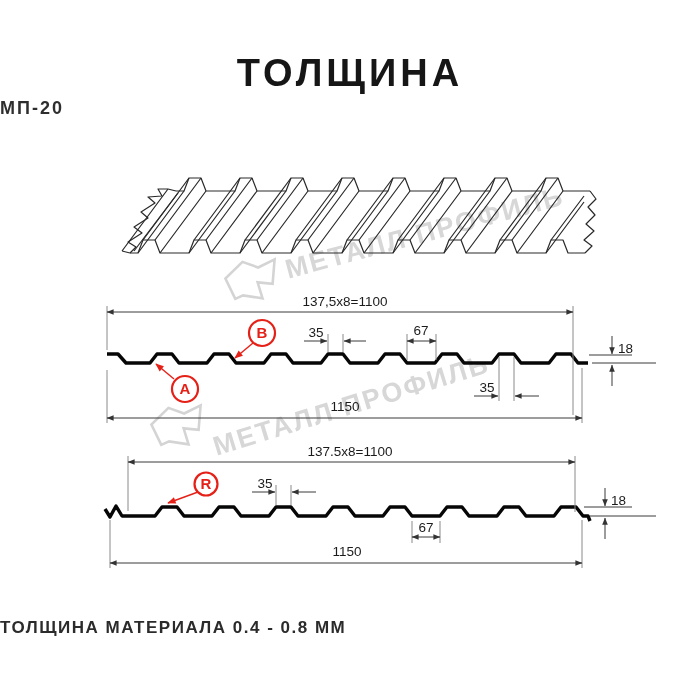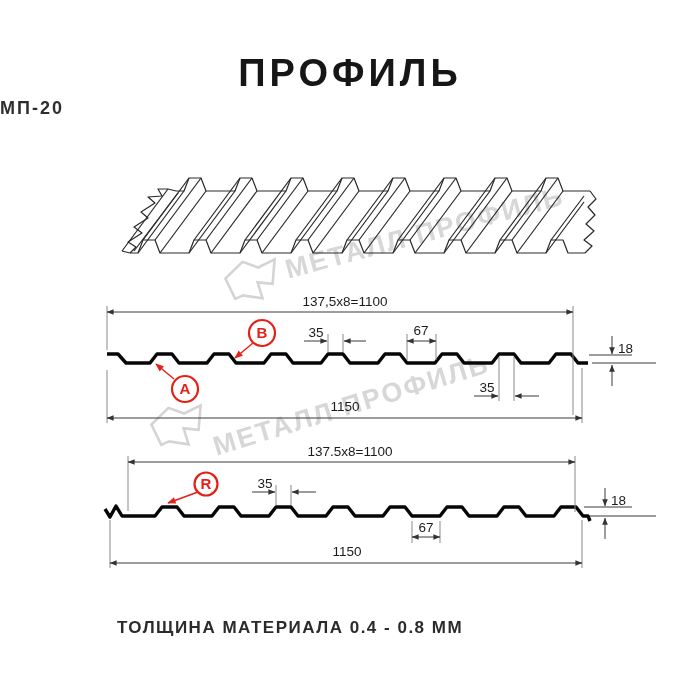--- a/index.html
+++ b/index.html
@@ -2,21 +2,21 @@
 <html><head>
 <meta charset="utf-8">
 <style>
   html,body{margin:0;padding:0;background:#fff;}
   .stage{position:relative;width:700px;height:700px;background:#fff;overflow:hidden;
          font-family:"Liberation Sans","DejaVu Sans",sans-serif;}
   .title{position:absolute;left:0;top:52px;width:700px;text-align:center;
          font-size:38px;font-weight:bold;letter-spacing:4px;color:#161616;}
   .subtitle{position:absolute;left:0;top:98px;width:700px;text-align:left;
          font-size:18px;font-weight:bold;letter-spacing:2px;color:#2e2e2e;}
-  .footer-note{position:absolute;left:0;top:618px;width:580px;text-align:center;
+  .footer-note{position:absolute;left:0;top:618px;width:580px;
          font-size:17px;font-weight:bold;letter-spacing:1.5px;color:#2b2b2b;}
   .wm-text{position:absolute;white-space:nowrap;font-size:27px;font-weight:bold;
          letter-spacing:2px;color:#d7d7d7;transform-origin:left center;}
   .wm1t{left:286px;top:255px;transform:rotate(-15deg);}
   .wm2t{left:214px;top:432px;transform:rotate(-17deg);}
   .wm-logo{position:absolute;}
   .wm1l{left:224px;top:256px;transform:rotate(-10deg);}
   .wm2l{left:150px;top:402px;transform:rotate(-10deg);}
   svg.draw{position:absolute;left:0;top:0;}
   .prof{fill:none;stroke:#060606;stroke-width:3.4;stroke-linejoin:round;}
@@ -26,21 +26,21 @@
   .dtxt{font-size:13.5px;fill:#1b1b1b;}
   .red{stroke:#e52017;fill:none;stroke-width:1.4;}
   .redc{stroke:#e52017;fill:none;stroke-width:2.2;}
   .rtxt{font-size:15px;font-weight:bold;fill:#e52017;}
 </style>
 </head>
 <body>
 
 <div class="stage">
 
-  <div class="title">ПРОФИЛЬ</div>
+  <div class="title">ТОЛЩИНА</div>
   <div class="subtitle">МП-20</div>
 
   <svg class="wm-logo wm1l" width="58" height="48" viewBox="0 0 56 46">
     <path d="M8,38 L2,17 L21,4 L35,12 L52,7 L46,30 L32,26 L34,42 L16,36 Z" fill="none" stroke="#d4d4d4" stroke-width="2.5"></path>
   </svg>
   <div class="wm-text wm1t">МЕТАЛЛ ПРОФИЛЬ</div>
 
   <svg class="wm-logo wm2l" width="58" height="48" viewBox="0 0 56 46">
     <path d="M8,38 L2,17 L21,4 L35,12 L52,7 L46,30 L32,26 L34,42 L16,36 Z" fill="none" stroke="#d4d4d4" stroke-width="2.5"></path>
   </svg>

